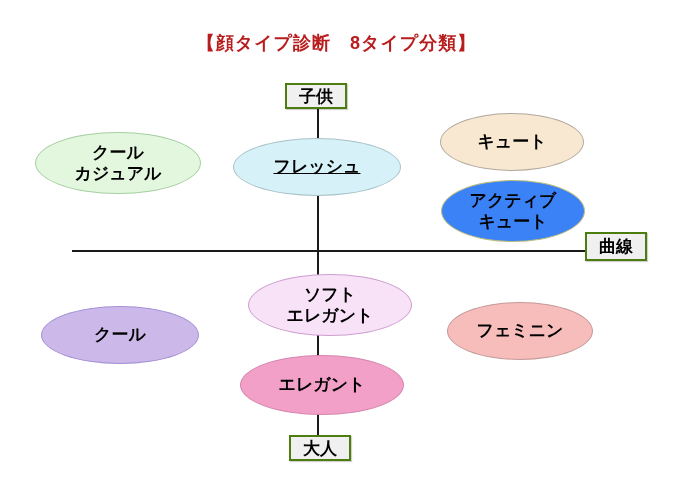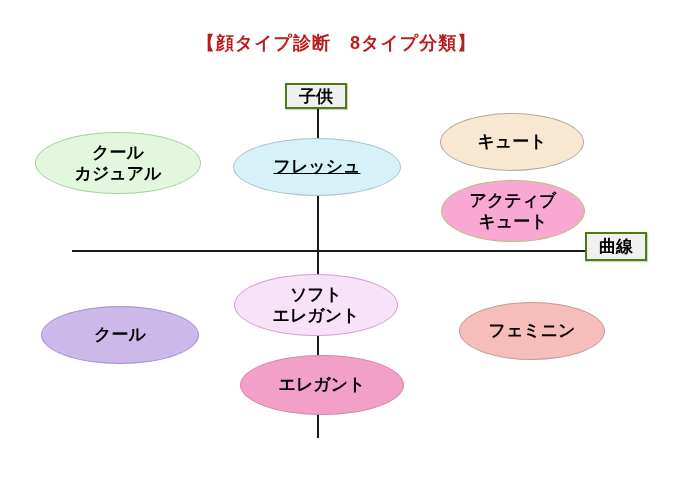--- a/index.html
+++ b/index.html
@@ -41,23 +41,23 @@
   }
   .ellipse .lbl{
     font-size:17px;font-weight:bold;color:#000;
     text-align:center;line-height:1.25;
     white-space:pre-line;
   }
   .el-cool-casual{left:35px; top:132px;width:166px;height:62px;}
   .el-fresh      {left:233px;top:138px;width:168px;height:58px;text-decoration:underline;}
   .el-cute       {left:440px;top:113px;width:144px;height:58px;}
   .el-active-cute{left:441px;top:180px;width:144px;height:62px;}
-  .el-soft-elegant{left:234px;top:274px;width:164px;height:62px;justify-content:center;}
+  .el-soft-elegant{left:248px;top:274px;width:164px;height:62px;justify-content:center;}
   .el-cool       {left:41px; top:306px;width:158px;height:58px;}
-  .el-feminine   {left:459px;top:302px;width:146px;height:58px;}
+  .el-feminine   {left:447px;top:302px;width:146px;height:58px;}
   .el-elegant    {left:240px;top:355px;width:164px;height:60px;}
 </style>
 </head>
 <body>
 
 <div id="canvas">
 
   <div class="title">【顔タイプ診断　8タイプ分類】</div>
 
   <div class="axis-line v-line"></div>
@@ -66,38 +66,41 @@
   <div class="ellipse el-cool-casual" style="background-color: rgb(227, 247, 223); border-color: rgb(166, 207, 162);">
     <span class="lbl">クール
 カジュアル</span>
   </div>
   <div class="ellipse el-fresh" style="background-color: rgb(214, 242, 248); border-color: rgb(169, 194, 200);">
     <span class="lbl">フレッシュ</span>
   </div>
   <div class="ellipse el-cute" style="background-color: rgb(248, 232, 210); border-color: rgb(179, 168, 158);">
     <span class="lbl">キュート</span>
   </div>
-  <div class="ellipse el-active-cute" style="background-color: #f9a8d4; border-color: rgb(189, 189, 122);">
+  <div class="ellipse el-active-cute" style="background-color: #3b82f6; border-color: rgb(189, 189, 122);">
     <span class="lbl">アクティブ
 キュート</span>
   </div>
   <div class="ellipse el-soft-elegant" style="background-color: rgb(248, 226, 248); border-color: rgb(207, 158, 208);">
     <span class="lbl">ソフト
 エレガント</span>
   </div>
   <div class="ellipse el-cool" style="background-color: rgb(204, 185, 234); border-color: rgb(165, 145, 216);">
     <span class="lbl">クール</span>
   </div>
   <div class="ellipse el-feminine" style="background-color: rgb(246, 189, 187); border-color: rgb(195, 154, 152);">
     <span class="lbl">フェミニン</span>
   </div>
   <div class="ellipse el-elegant" style="background-color: rgb(242, 160, 200); border-color: rgb(214, 134, 174);">
     <span class="lbl">エレガント</span>
   </div>
 
   <div class="axis-box box-child">
     <span>子供</span>
   </div>
+  <div class="axis-box box-adult">
+    <span>大人</span>
+  </div>
   <div class="axis-box box-curve">
     <span>曲線</span>
   </div>
 
 </div>
 
 </body></html>

